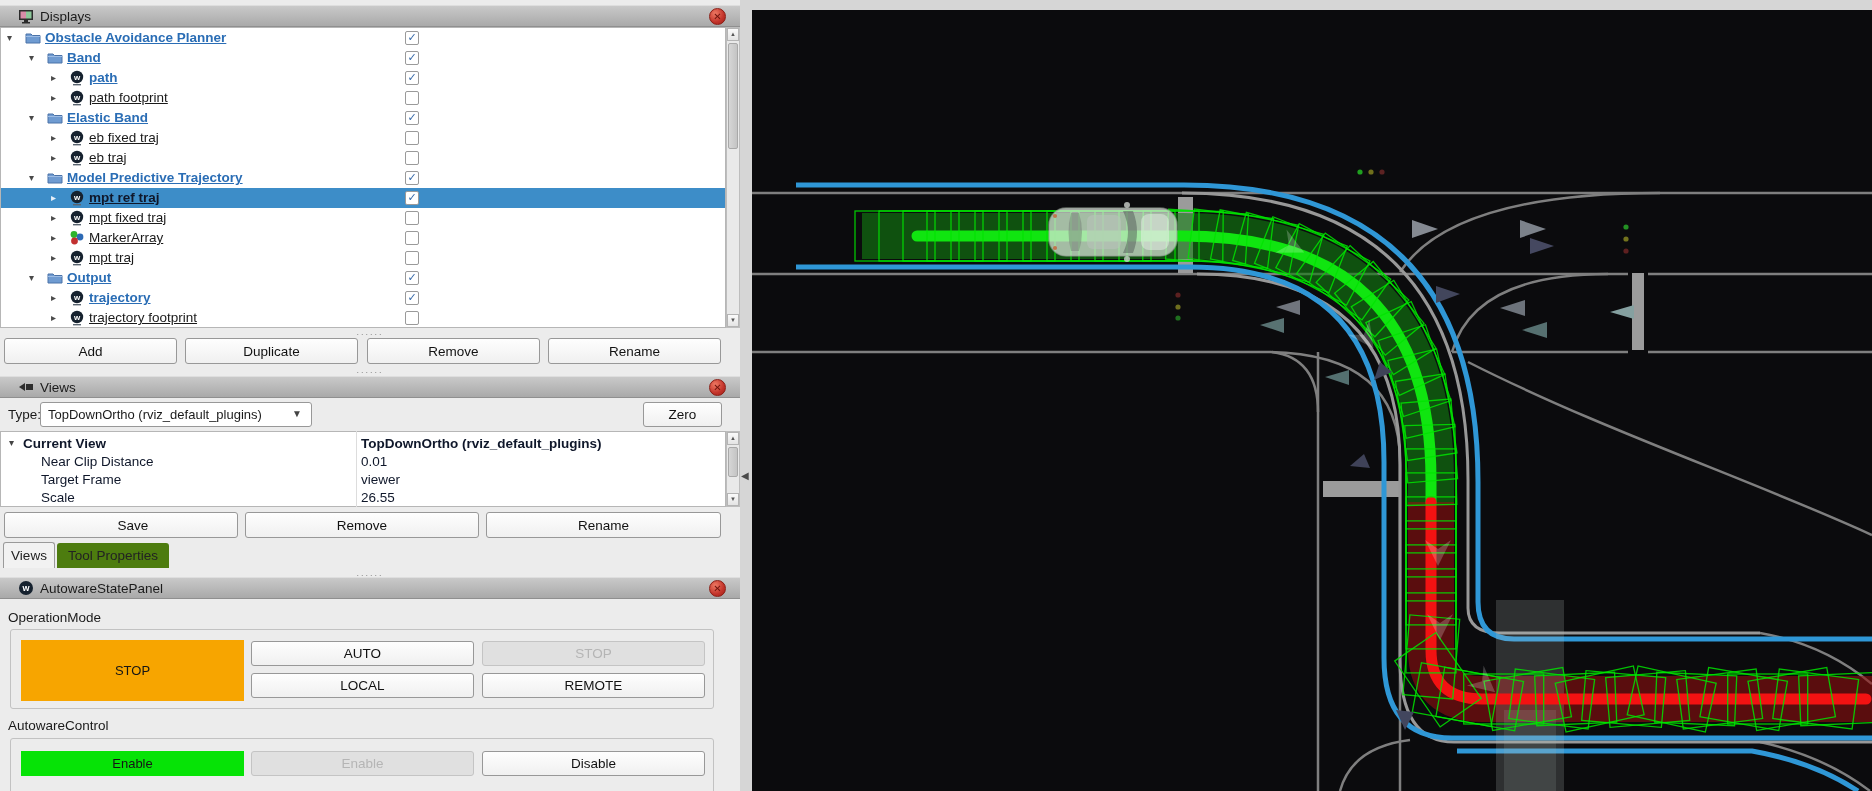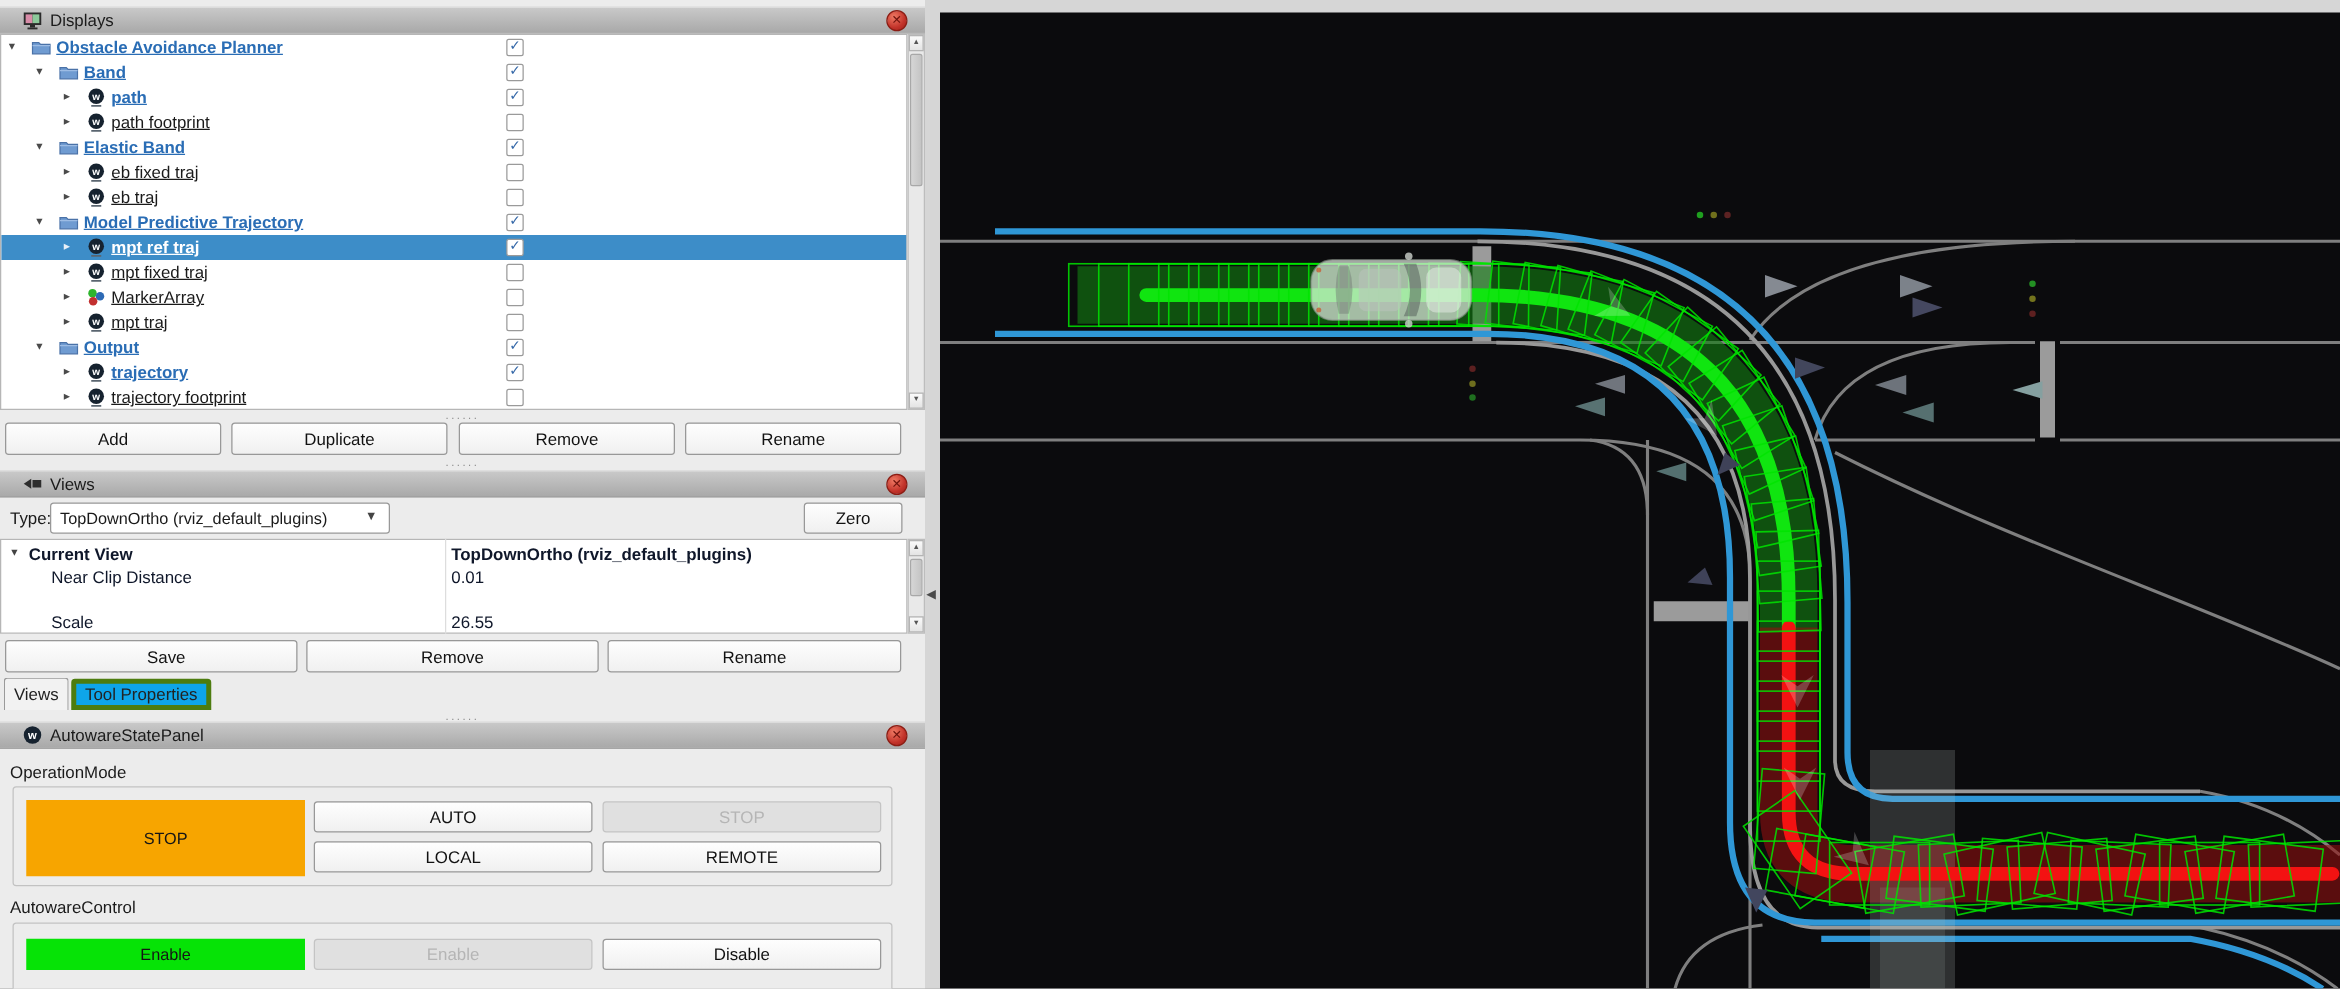--- a/index.html
+++ b/index.html
@@ -19,21 +19,21 @@
   
   #displays-tree{position:absolute;left:0;top:27px;width:726px;height:301px;background:#fff;
     border:1px solid #b6b6b6;box-sizing:border-box;overflow:hidden;}
   .tree-row{position:absolute;left:0;width:726px;height:20px;}
   .tree-row.selected{background:#3d8dc8;}
   .tw-arrow{position:absolute;top:3px;font-size:10px;color:#4a4a4a;line-height:14px;}
   .tree-row.selected .tw-arrow{color:#e8f0f8;}
   .tree-icon{position:absolute;top:2px;width:16px;height:16px;}
   .tree-label{position:absolute;top:2px;font-size:13.5px;color:#1a1a1a;white-space:nowrap;text-decoration:underline;}
   .tree-label.on{color:#2a6db5;font-weight:bold;}
-  .tree-row.selected .tree-label{color:#ffffff;font-weight:bold;}
+  .tree-row.selected .tree-label{color:#0f172a;font-weight:bold;}
   .tree-check{position:absolute;left:404px;top:3px;width:14px;height:14px;background:#fff;
     border:1px solid #9a9a9a;border-radius:2px;box-sizing:border-box;font-size:11px;font-weight:bold;
     color:#3568a8;line-height:11px;text-align:center;}
   
   .sbar{position:absolute;background:#e9e9e9;border:1px solid #bdbdbd;box-sizing:border-box;}
   .sbtn{position:absolute;left:0;width:100%;height:13px;background:linear-gradient(#fafafa,#e4e4e4);
     border:1px solid #b4b4b4;box-sizing:border-box;color:#555;font-size:6px;text-align:center;line-height:11px;}
   .sthumb{position:absolute;left:1px;width:10px;background:linear-gradient(90deg,#d6d6d6,#c4c4c4);
     border:1px solid #a8a8a8;border-radius:2px;box-sizing:border-box;}
   .qbtn{position:absolute;box-sizing:border-box;background:linear-gradient(#fefefe,#f0f0f0);
@@ -52,22 +52,22 @@
   .vt-name,.vt-val{position:absolute;top:1px;font-size:13.5px;color:#0f172a;white-space:nowrap;}
   .vt-val{left:360px;}
   .vt-row.hdr .vt-name,.vt-row.hdr .vt-val{font-weight:bold;}
   .vt-exp{position:absolute;left:8px;top:2px;font-size:10px;color:#444;}
   #vt-sep{position:absolute;left:356px;top:431px;width:1px;height:76px;background:#ddd;}
   
   .tab{position:absolute;box-sizing:border-box;font-size:13.5px;color:#222;
     display:flex;align-items:center;justify-content:center;}
   #tab-views{left:3px;top:542px;width:52px;height:26px;background:#f2f2f2;
     border:1px solid #9a9a9a;border-bottom:none;border-radius:3px 3px 0 0;}
-  #tab-tool{left:57px;top:543px;width:112px;height:25px;background:#0ea5e9;
-    border:4px solid #4d7c0f;border-radius:3px 3px 0 0;}
+  #tab-tool{left:57px;top:543px;width:112px;height:25px;background:#4d7c0f;
+    border:2px solid #4d7c0f;border-radius:3px 3px 0 0;}
   
   .sec-label{position:absolute;left:8px;font-size:13.5px;color:#1a1a1a;}
   .gbox{position:absolute;left:10px;width:704px;border:1px solid #c2c2c2;border-radius:3px;
     background:#ececec;box-sizing:border-box;}
   .status{position:absolute;display:flex;align-items:center;justify-content:center;
     font-size:13px;color:#151515;}
   
   #viewport{position:absolute;left:740px;top:0;width:1132px;height:791px;background:#d6d6d6;}
   #collapse-arrow{position:absolute;left:1px;top:470px;font-size:10px;color:#4a4a4a;}
   #canvas{position:absolute;left:12px;top:10px;width:1120px;height:781px;background:#0b0b0d;}
@@ -282,20 +282,24 @@
 
     <div id="views-table">
         <div class="vt-row hdr" style="top: 3px;">
           <span class="vt-exp">▾</span>
           <span class="vt-name" style="left: 22px;">Current View</span>
           <span class="vt-val">TopDownOrtho (rviz_default_plugins)</span>
         </div>
         <div class="vt-row" style="top: 21px;">
           <span class="vt-name" style="left: 40px;">Near Clip Distance</span>
           <span class="vt-val">0.01</span>
+        </div>
+        <div class="vt-row" style="top: 39px;">
+          <span class="vt-name" style="left: 40px;">Target Frame</span>
+          <span class="vt-val">viewer</span>
         </div>
         <div class="vt-row" style="top: 57px;">
           <span class="vt-name" style="left: 40px;">Scale</span>
           <span class="vt-val">26.55</span>
         </div>
       </div>
     <div id="vt-sep"></div>
     <div class="sbar" style="left:726px;top:431px;width:14px;height:76px;">
       <div class="sbtn" style="top:0;">▲</div>
       <div class="sthumb" style="top:15px;height:30px;"></div>

